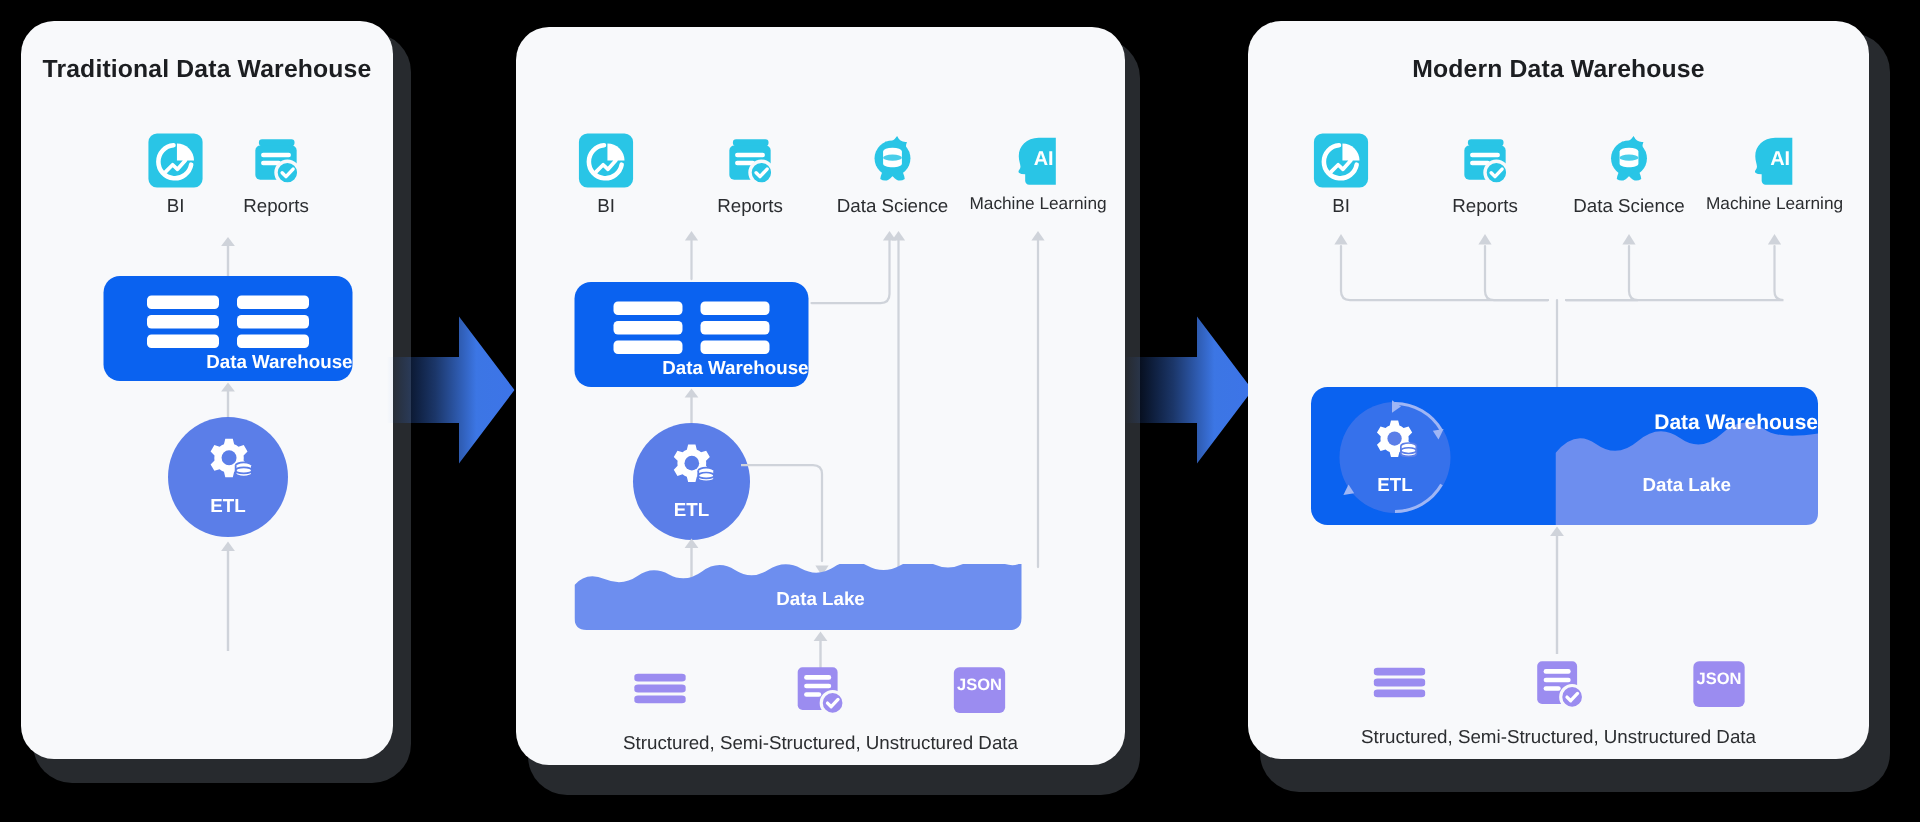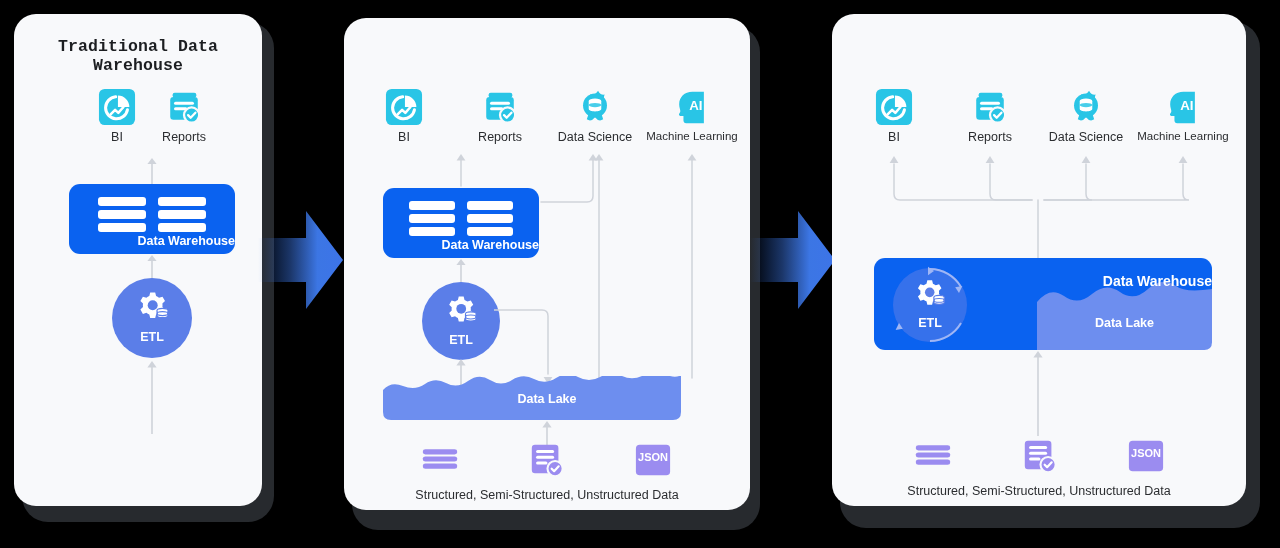--- a/index.html
+++ b/index.html
@@ -117,21 +117,21 @@
       </symbol>
       <symbol id="sym-json" viewBox="0 0 40 40">
         <rect x="2" y="3" width="36" height="32" rx="4" fill="#9b8cf0"></rect>
       </symbol>
     </defs>
   </svg>
 
   <div class="panel-shadow" style="left:22px;top:22px;width:252px;height:500px;"></div>
   <div class="panel" style="left:14px;top:14px;width:248px;height:492px;">
 
-    <div class="panel-title" style="top:23px;font-family:Liberation Mono, monospace;">Traditional Data Warehouse</div>
+    <div class="panel-title" style="top:23px;">Traditional Data Warehouse</div>
 
     <div class="node" style="left:68px;top:74px;width:70px;height:62px;">
       <div class="ic" style="left:16px;top:0;">
         <svg viewBox="0 0 40 40">
             <use href="#sym-bi"></use>
           </svg>
       </div>
       <div class="lbl lbl-sm" style="top:42px;">BI</div>
     </div>
     <div class="node" style="left:135px;top:74px;width:70px;height:62px;">
@@ -342,20 +342,21 @@
 
   <div class="chev" style="left:750px;top:205px;width:85px;height:110px;">
     <svg viewBox="0 0 85 110">
       <path d="M0 33 H48 V6 L85 55 L48 104 V77 H0 Z" fill="url(#chevGrad)"></path>
     </svg>
   </div>
 
   <div class="panel-shadow" style="left:840px;top:22px;width:420px;height:506px;"></div>
   <div class="panel" style="left:832px;top:14px;width:414px;height:492px;">
 
+    <div class="panel-title" style="top:23px;">Modern Data Warehouse</div>
 
     <div class="node" style="left:26px;top:74px;width:72px;height:62px;">
       <div class="ic" style="left:17px;top:0;">
         <svg viewBox="0 0 40 40">
             <use href="#sym-bi"></use>
           </svg>
       </div>
       <div class="lbl lbl-sm" style="top:42px;">BI</div>
     </div>
     <div class="node" style="left:122px;top:74px;width:72px;height:62px;">

